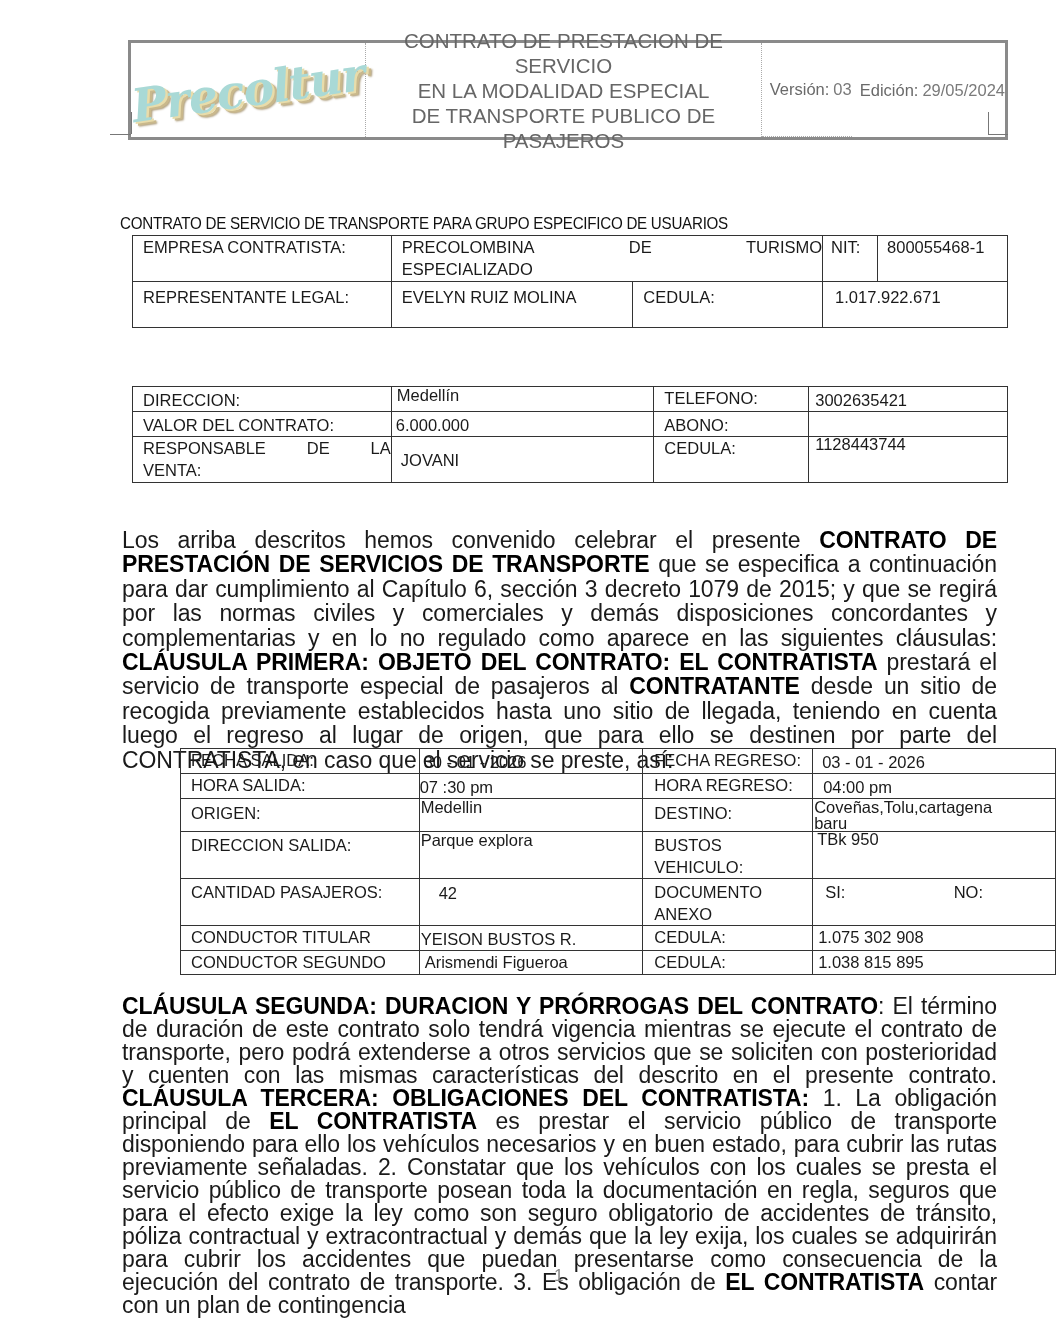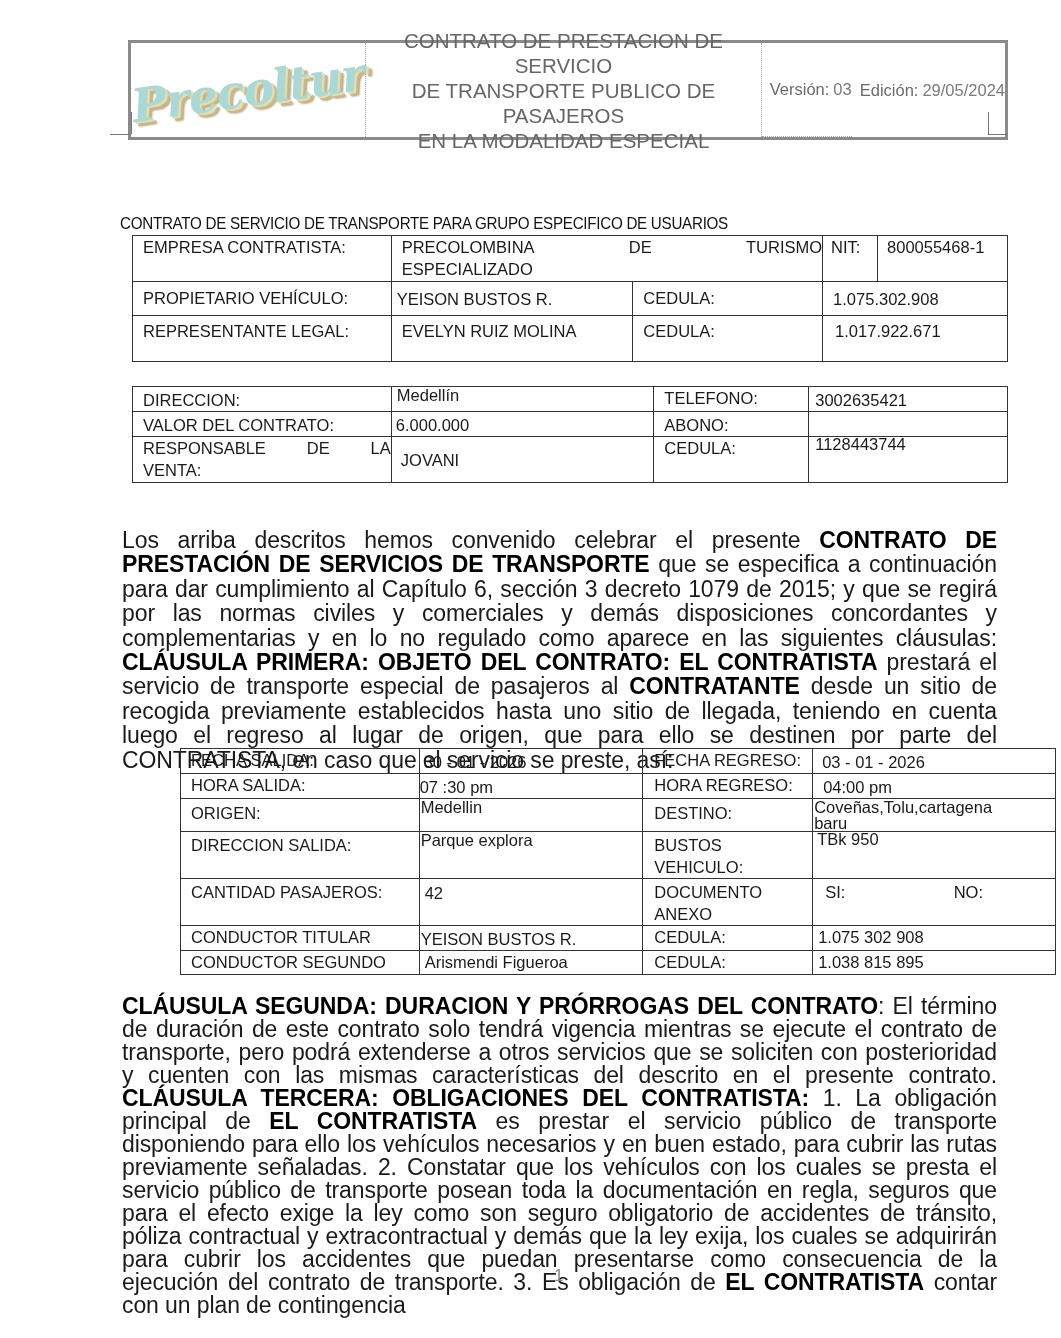--- a/index.html
+++ b/index.html
@@ -63,22 +63,22 @@
 </style>
 </head>
 <body>
 
 <div class="hdr">
   <div class="logo-cell">
     <span class="logo-text">Precoltur</span>
   </div>
   <div class="title-cell">
     <div>CONTRATO DE PRESTACION DE SERVICIO</div>
+    <div>EN LA MODALIDAD ESPECIAL</div>
     <div>DE TRANSPORTE PUBLICO DE PASAJEROS</div>
-    <div>EN LA MODALIDAD ESPECIAL</div>
   </div>
   <div class="meta-cell">
     <div class="meta-row">
       <span class="k">Versión:</span>
       <span class="v">03</span>
     </div>
     <div class="meta-row">
       <span class="k">Edición:</span>
       <span class="v">29/05/2024</span>
     </div>
@@ -108,26 +108,20 @@
       <div class="justify-row" style="padding-right:0">
         <span>PRECOLOMBINA</span>
         <span>DE</span>
         <span>TURISMO</span>
       </div>
       <div>ESPECIALIZADO</div>
     </td>
     <td style="padding-left:8px">NIT:</td>
     <td style="padding-left:9px">800055468-1</td>
   </tr>
-  <tr style="height:34px">
-    <td style="padding-top:5px">PROPIETARIO VEHÍCULO:</td>
-    <td style="padding:6px 0 0 5px">YEISON BUSTOS R.</td>
-    <td colspan="2" style="padding-top:5px">CEDULA:</td>
-    <td colspan="2" style="padding:6px 0 0 10px">1.075.302.908</td>
-  </tr>
   <tr style="height:46px">
     <td style="padding-top:4px">REPRESENTANTE LEGAL:</td>
     <td style="padding-top:4px">EVELYN RUIZ MOLINA</td>
     <td colspan="2" style="padding-top:4px">CEDULA:</td>
     <td colspan="2" style="padding:4px 0 0 12px">1.017.922.671</td>
   </tr>
 </tbody>
   </table>
 
 <table class="grid" style="left:132px;top:386px;width:876px;">
@@ -200,21 +194,21 @@
     </td>
   </tr>
   <tr style="height:46px">
     <td style="padding-top:2px">DIRECCION SALIDA:</td>
     <td style="padding-left:1px;line-height:17px">Parque explora</td>
     <td style="padding:2px 0 0 11px">BUSTOS VEHICULO:</td>
     <td style="padding-left:4px;line-height:14px">TBk 950</td>
   </tr>
   <tr style="height:46px">
     <td style="padding-top:2px">CANTIDAD PASAJEROS:</td>
-    <td style="padding:3px 0 0 5px">42</td>
+    <td style="padding:3px 0 0 19px">42</td>
     <td style="padding:2px 0 0 11px">
       <div>DOCUMENTO</div>
       <div>ANEXO</div>
     </td>
     <td style="padding:2px 72px 0 12px">
       <div class="justify-row" style="padding-right:0">
         <span>SI:</span>
         <span>NO:</span>
       </div>
     </td>

